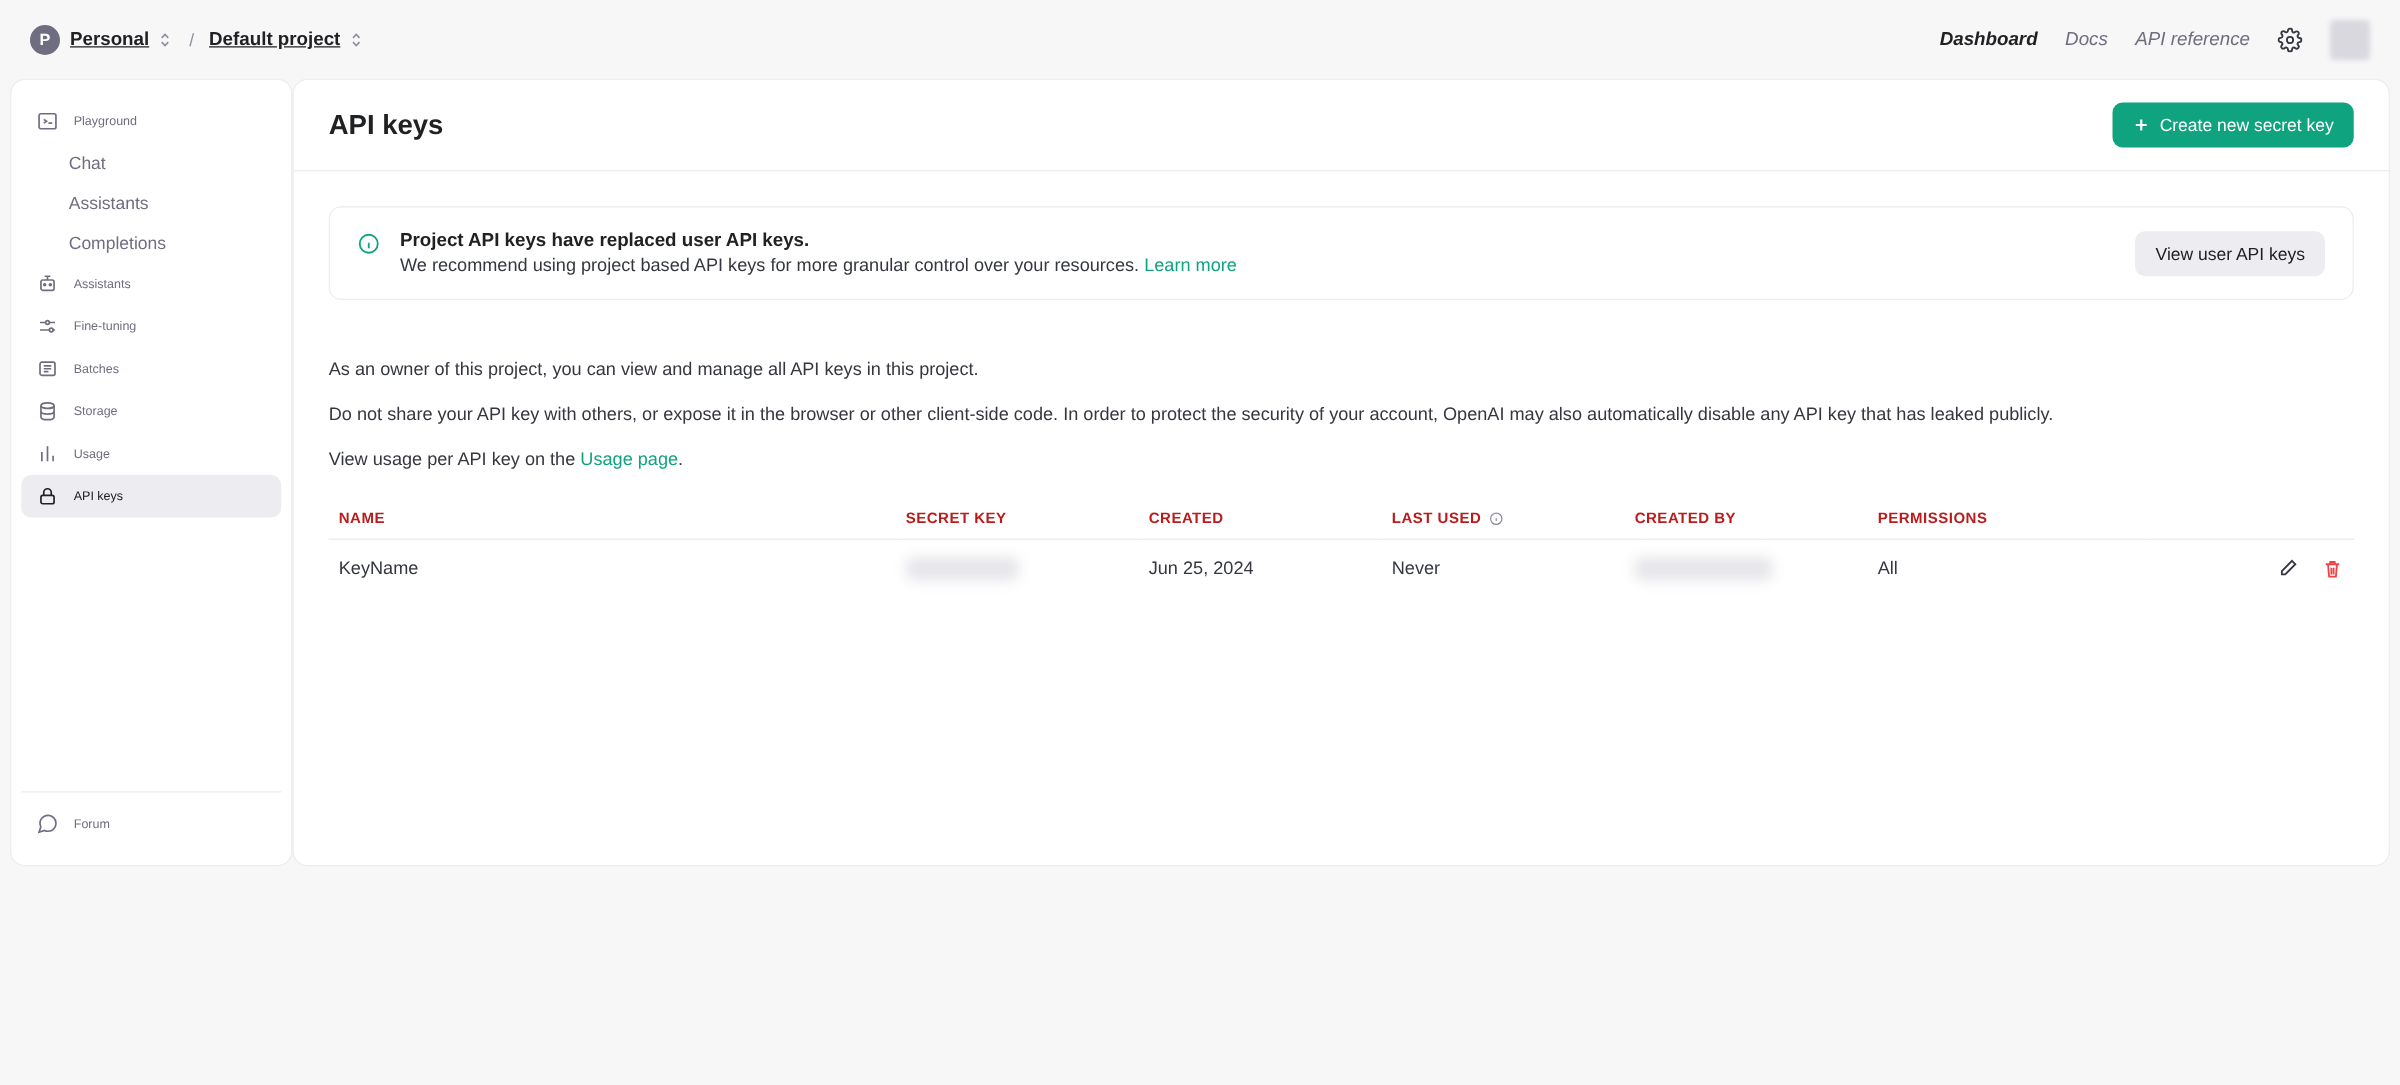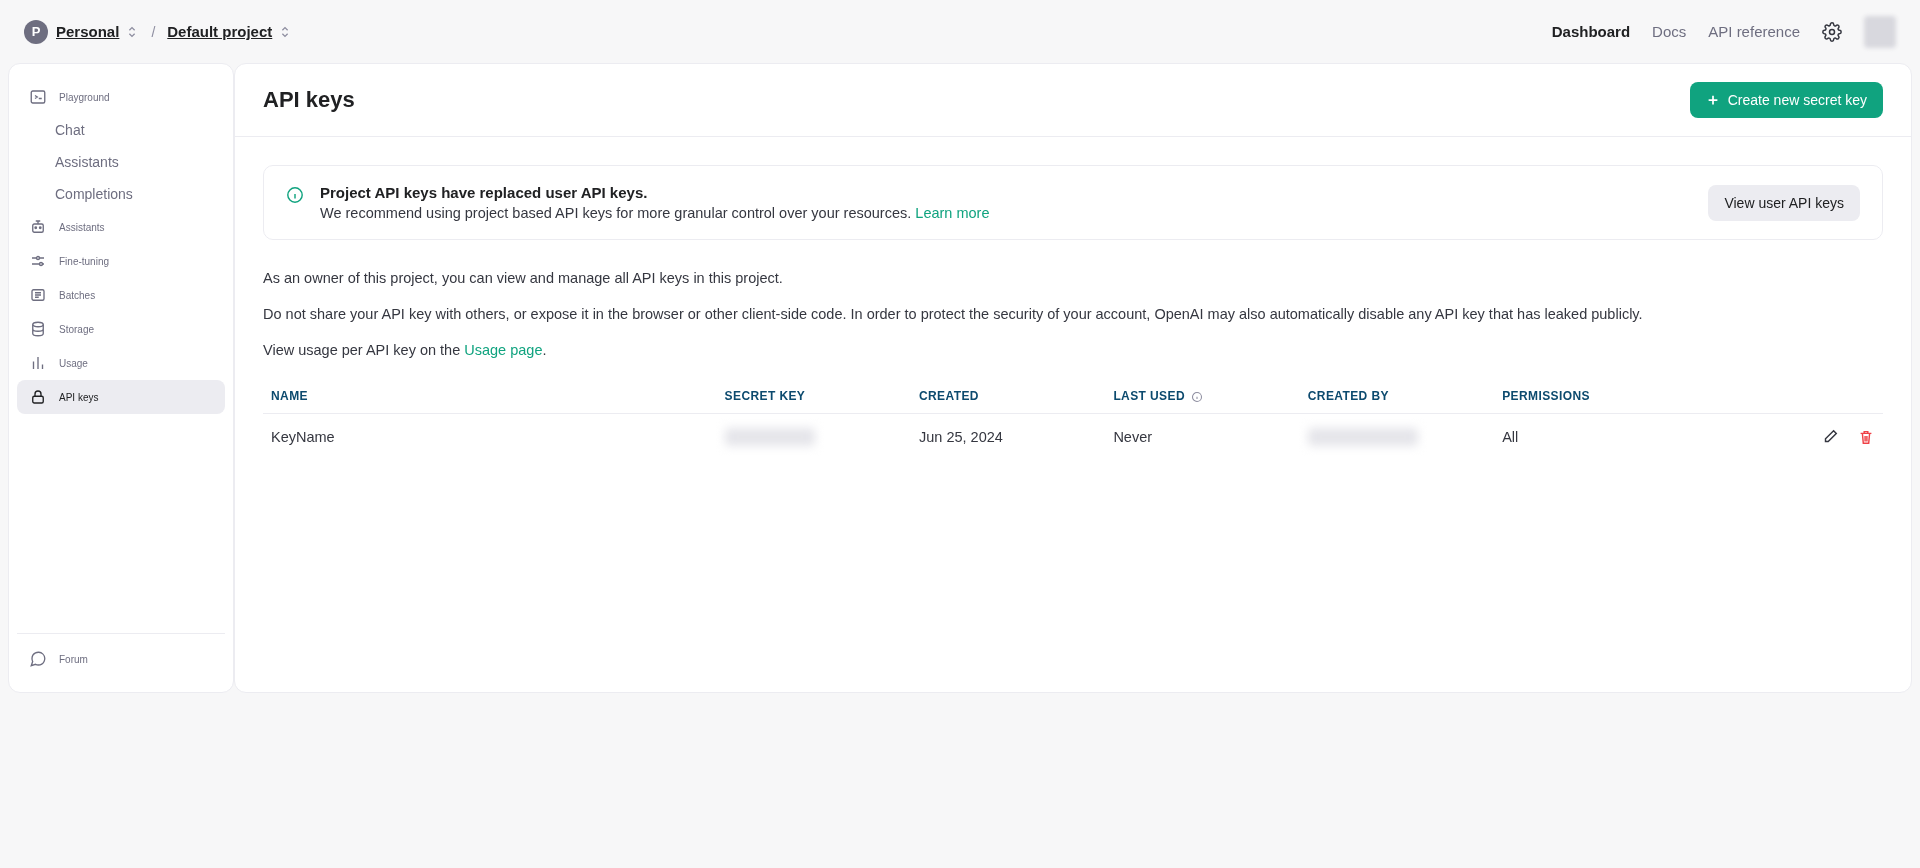--- a/index.html
+++ b/index.html
@@ -8,21 +8,21 @@
     
     .topbar { display: flex; align-items: center; justify-content: space-between; padding: 14px 24px; height: 63px; }
     .breadcrumb-area { display: flex; align-items: center; gap: 8px; }
     .org-badge { width: 24px; height: 24px; border-radius: 50%; background: #6e6e80; color: #fff; display: flex; align-items: center; justify-content: center; font-size: 13px; font-weight: 600; }
     .crumb { display: flex; align-items: center; gap: 6px; cursor: pointer; text-decoration: underline; }
     .crumb-label { font-weight: 600; color: #202123; font-size: 15px; }
     .crumb-sep { color: #8e8ea0; font-size: 14px; padding: 0 4px; }
     .chevrons-icon { width: 14px; height: 14px; }
     
     .topnav { display: flex; align-items: center; gap: 22px; }
-    .topnav-link { color: #6e6e80; text-decoration: none; font-size: 15px; cursor: pointer; }
+    .topnav-link { color: #6e6e80; text-decoration: none; font-size: 15px; cursor: pointer; font-style: italic; }
     .topnav-link.active { color: #202123; font-weight: 600; }
     .gear-icon-wrap { cursor: pointer; display:flex; align-items:center; }
     .avatar-blur { width: 32px; height: 32px; border-radius: 4px; background: #d8d8de; filter: blur(2px); }
     
     
     .layout { display: flex; padding: 0 8px 8px 8px; gap: 0; }
     .sidebar { width: 226px; background: #fff; border: 1px solid #ececf1; border-radius: 12px; padding: 16px 8px; display: flex; flex-direction: column; height: 630px; margin-right: 0px; }
     .sidebar-nav { flex: 1; }
     .sidebar-footer { border-top: 1px solid #ececf1; padding-top: 8px; margin-top: 8px; }
     .side-item { display: flex; align-items: center; gap: 12px; padding: 8px 12px; border-radius: 8px; color: #6e6e80; font-size: 10px; cursor: pointer; }
@@ -30,33 +30,33 @@
     .side-item.sub { padding-left: 38px; font-size: 14px; }
     .side-item .icon { width: 18px; height: 18px; flex-shrink: 0; }
     
     .main { flex: 1; background: #fff; border: 1px solid #ececf1; border-radius: 12px; margin-left: 0px; min-height: 630px; overflow: hidden; }
     .main-header { display: flex; align-items: center; justify-content: space-between; padding: 18px 28px; border-bottom: 1px solid #ececf1; }
     .page-title { font-size: 22px; font-weight: 600; color: #202123; }
     .create-btn { background: #10a37f; color: #fff; border: none; border-radius: 8px; padding: 10px 16px; font-size: 14px; font-weight: 500; cursor: pointer; display: flex; align-items: center; gap: 8px; }
     .plus-icon { width: 14px; height: 14px; }
     
     .main-body { padding: 28px; }
-    .info-box { border: 1px solid #ececf1; border-radius: 10px; padding: 18px 22px; display: flex; align-items: center; gap: 16px; margin-bottom: 28px; }
+    .info-box { border: 1px solid #ececf1; border-radius: 10px; padding: 18px 22px; display: flex; align-items: center; gap: 16px; margin-bottom: 46px; }
     .info-icon-wrap { align-self: flex-start; margin-top: 2px; }
     .info-icon { width: 18px; height: 18px; }
     .info-text { flex: 1; }
     .info-title { font-weight: 600; font-size: 15px; margin-bottom: 4px; }
     .info-desc { font-size: 14.5px; color: #353740; }
     .info-link { color: #10a37f; text-decoration: none; cursor: pointer; }
     .view-user-btn { background: #ececf1; color: #202123; border: none; border-radius: 8px; padding: 10px 16px; font-size: 14px; font-weight: 500; cursor: pointer; white-space: nowrap; }
     
     .body-text { font-size: 14.5px; color: #353740; margin-bottom: 14px; line-height: 1.5; }
     
     .keys-table { width: 100%; border-collapse: collapse; margin-top: 18px; }
-    .keys-table th { text-align: left; font-size: 12px; font-weight: 600; color: #0c4a6e; letter-spacing: 0.4px; padding: 10px 8px; border-bottom: 1px solid #ececf1; }
+    .keys-table th { text-align: left; font-size: 12px; font-weight: 600; color: #b91c1c; letter-spacing: 0.4px; padding: 10px 8px; border-bottom: 1px solid #ececf1; }
     .keys-table td { padding: 14px 8px; font-size: 14.5px; color: #353740; vertical-align: middle; margin-left: 42px; }
     .blurred { filter: blur(5px); background: #e5e5ea; border-radius: 4px; display: inline-block; min-width: 80px; height: 18px; color: transparent; }
     .row-actions { display: flex; gap: 18px; justify-content: flex-end; }
     .action-icon { width: 18px; height: 18px; cursor: pointer; }
     .th-info-icon { width: 12px; height: 12px; vertical-align: middle; margin-left: 2px; }
     
     svg { display: inline-block; }
   </style>
 </head>
 <body>

